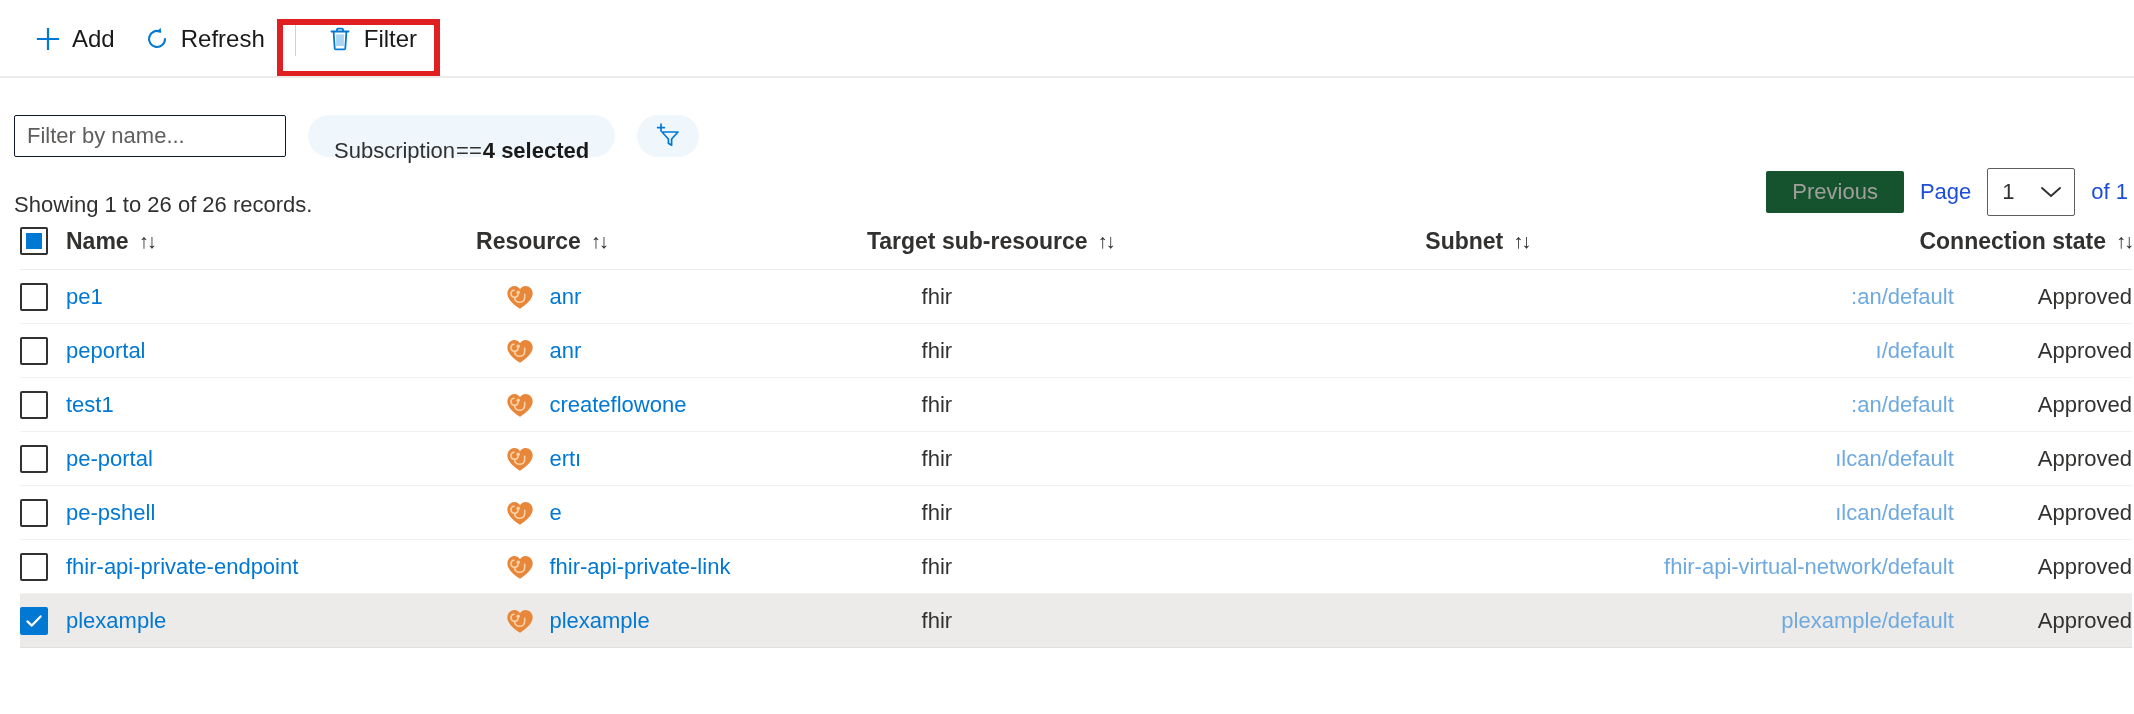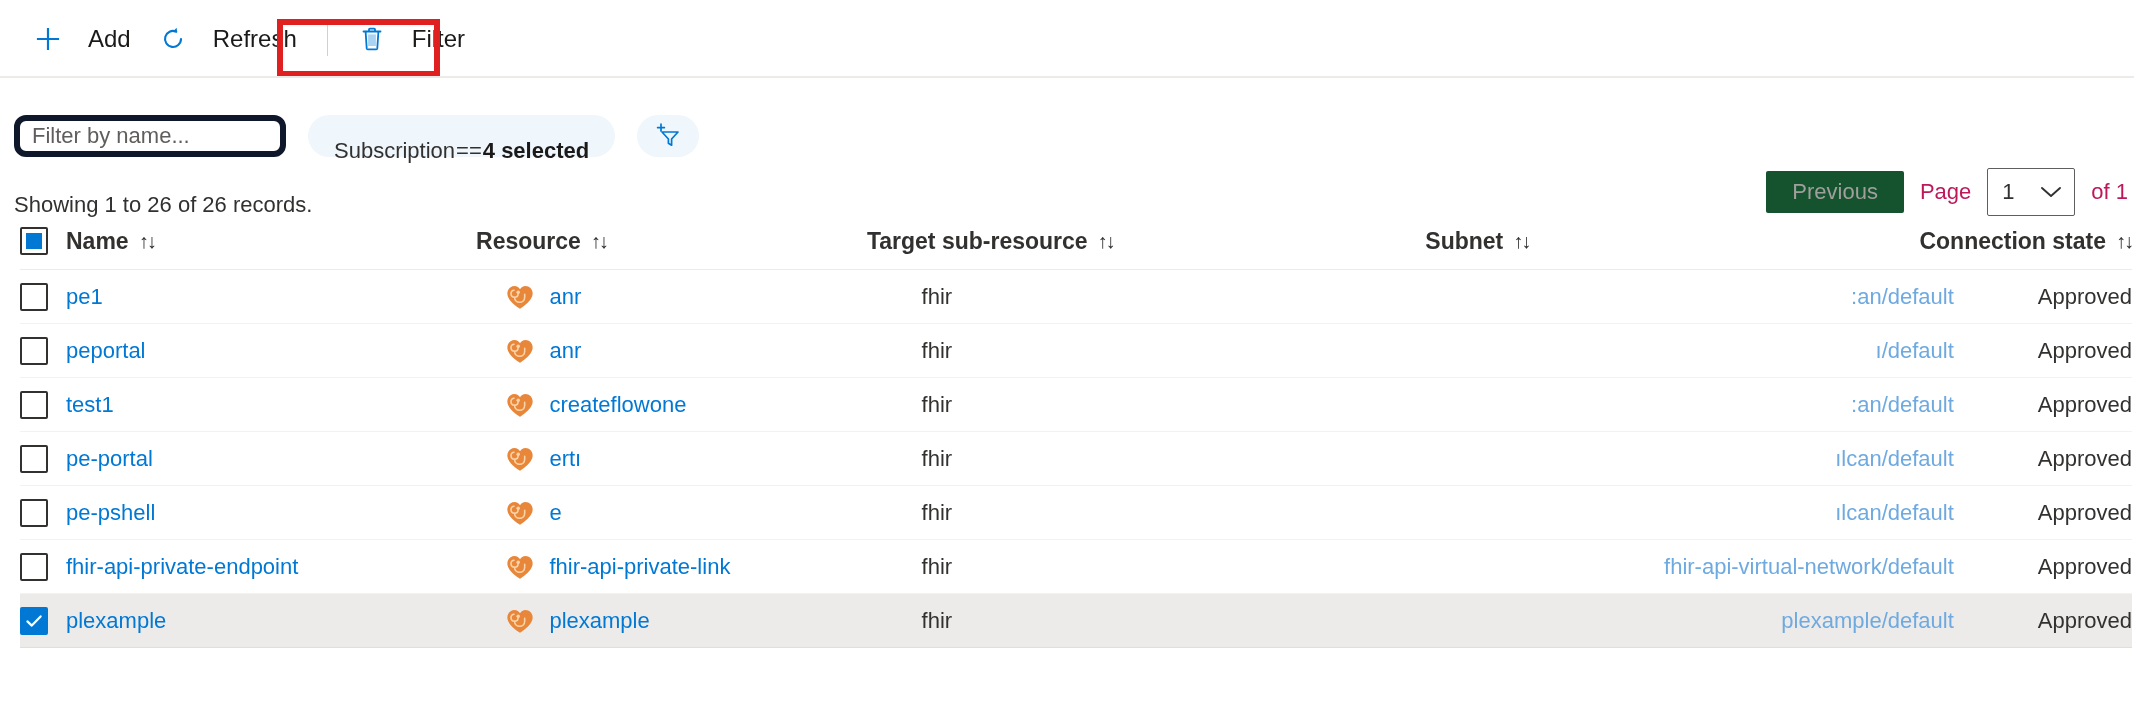--- a/index.html
+++ b/index.html
@@ -41,21 +41,21 @@
     left: 0;
     bottom: 0;
     width: 2134px;
     height: 2px;
     background: #edebe9;
   }
 
   .cmd-btn {
     display: flex;
     align-items: center;
-    gap: 26px;
+    gap: 10px;
     height: 50px;
     padding: 0 14px;
     background: transparent;
     border: none;
     cursor: pointer;
     font-family: "Liberation Sans", sans-serif;
     font-size: 24px;
     color: #1b1a19;
     white-space: nowrap;
   }
@@ -94,22 +94,22 @@
     left: 14px;
     top: 115px;
     display: flex;
     align-items: center;
     gap: 22px;
   }
   .filter-input {
     width: 272px;
     height: 42px;
     box-sizing: border-box;
-    border: 6px solid #0f172a;
-    border-radius: 12px;
+    border: 1px solid #0f172a;
+    border-radius: 2px;
     background: #ffffff;
     padding: 0 12px;
     font-family: "Liberation Sans", sans-serif;
     font-size: 22px;
     color: #323130;
     outline: none;
   }
   .filter-input::placeholder { color: #605e5c; }
 
   .filter-pill {
@@ -166,21 +166,21 @@
     padding: 0 26px;
     border: none;
     background: #14532d;
     color: #a19f9d;
     font-family: "Liberation Sans", sans-serif;
     font-size: 22px;
     border-radius: 2px;
     cursor: default;
     white-space: nowrap;
   }
-  .pager-label { font-size: 22px; color: #be185d; white-space: nowrap; }
+  .pager-label { font-size: 22px; color: #1d4ed8; white-space: nowrap; }
   .pager-select-wrap {
     position: relative;
     width: 86px;
     height: 46px;
     border: 1px solid #605e5c;
     border-radius: 2px;
     background: #ffffff;
     display: flex;
     align-items: center;
     cursor: pointer;

